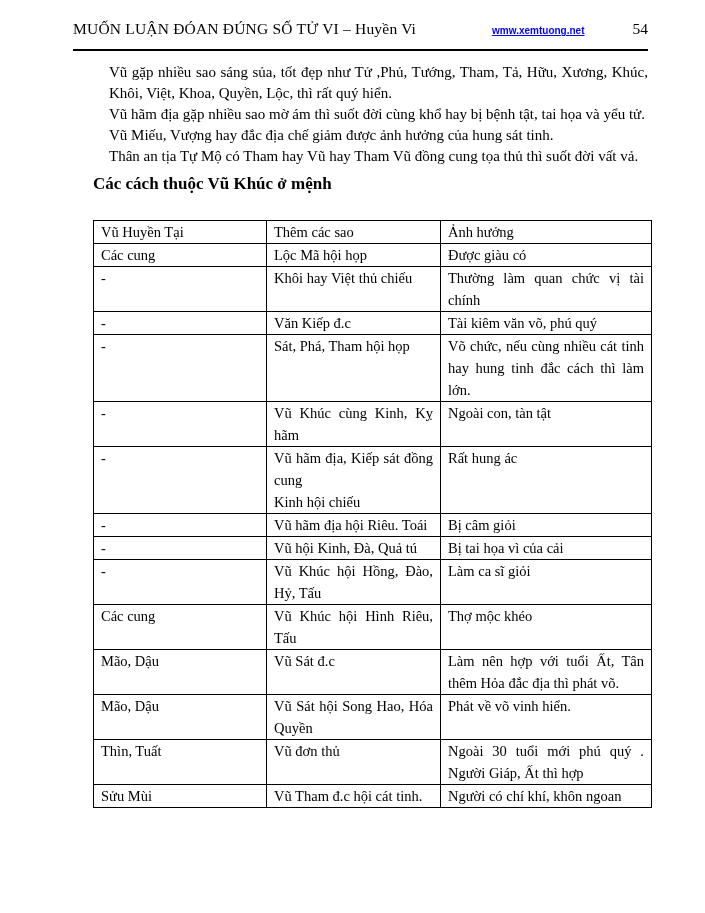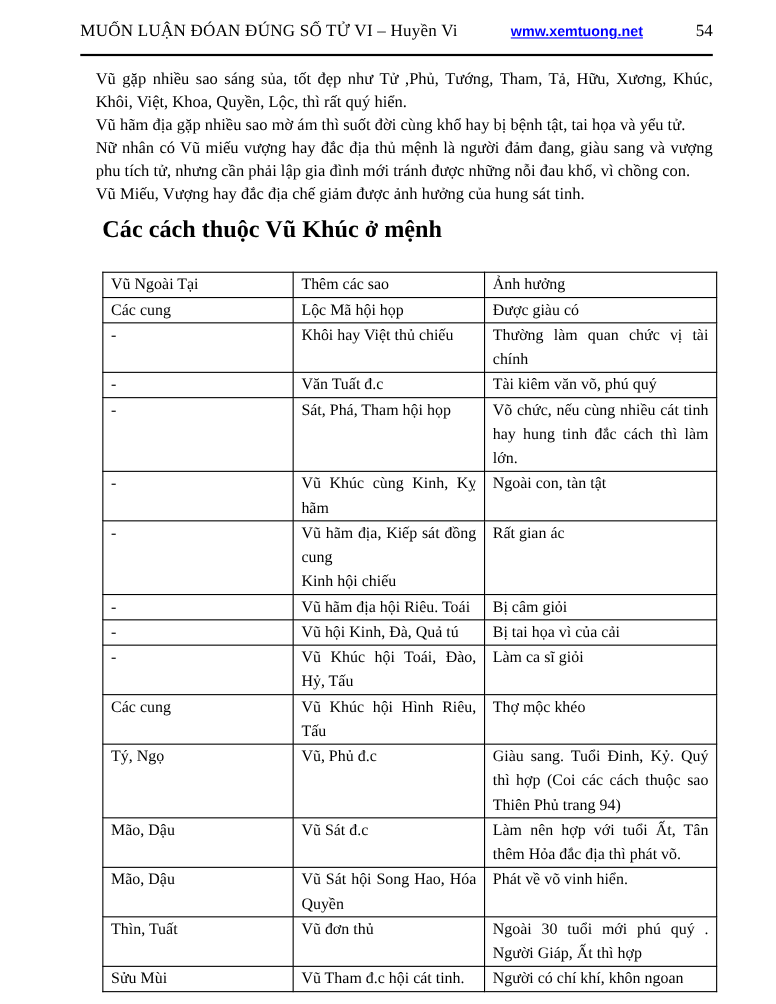--- a/index.html
+++ b/index.html
@@ -11,32 +11,32 @@
     position:relative; margin:0 auto; overflow:hidden;
   }
   .header-row {
     display:flex; align-items:baseline; font-size:15.5px;
     padding-top:4px;
   }
   .header-title { letter-spacing:0.2px; }
   .header-link {
     margin-left:auto;
     font-family:"Liberation Sans", sans-serif;
-    font-weight:bold; font-size:13px;
+    font-weight:bold; font-size:10px;
     color:#0000ff; text-decoration:underline; cursor:pointer;
   }
   .header-pagenum { margin-left:48px; font-size:15.5px; }
   .divider { border:none; border-top:2px solid #000; margin-top:11px; }
 
-  .content { margin-left:14px; margin-top:11px; }
+  .content { margin-left:36px; margin-top:11px; }
   .para {
     font-size:15px; line-height:21px; text-align:justify;
   }
   .section-heading {
-    font-size:22px; font-weight:bold;
+    font-size:17px; font-weight:bold;
     margin:7px 0 0 20px;
   }
 
   table.stars {
     border-collapse:collapse;
     margin:26px 0 0 20px;
     width:558px;
     table-layout:fixed;
   }
   table.stars col.c1 { width:173px; }
@@ -62,95 +62,90 @@
     <span class="header-title">MUỐN LUẬN ĐÓAN ĐÚNG SỐ TỬ VI – Huyền Vi</span>
     <span class="header-link">wmw.xemtuong.net</span>
     <span class="header-pagenum">54</span>
   </div>
 
   <hr class="divider">
 
   <div class="content">
       <p class="para">Vũ gặp nhiều sao sáng sủa, tốt đẹp như Tử ,Phủ, Tướng, Tham, Tả, Hữu, Xương, Khúc, Khôi, Việt, Khoa, Quyền, Lộc, thì rất quý hiển.</p>
       <p class="para">Vũ hãm địa gặp nhiều sao mờ ám thì suốt đời cùng khổ hay bị bệnh tật, tai họa và yểu tử.</p>
-      <p class="para">Nữ nhân có Vũ miếu vượng hay đắc địa thủ mệnh là người đảm đang, giàu sang và vượng phu tích tử, nhưng cần phải lập gia đình mới tránh được những nỗi đau khổ, vì chồng con.</p>
       <p class="para">Vũ Miếu, Vượng hay đắc địa chế giảm được ảnh hưởng của hung sát tinh.</p>
+      <p class="para">Thân an tịa Tự Mộ có Tham hay Vũ hay Tham Vũ đồng cung tọa thủ thì suốt đời vất vả.</p>
     </div>
 
   <h2 class="section-heading">Các cách thuộc Vũ Khúc ở mệnh</h2>
 
   <table class="stars">
     <colgroup>
         <col class="c1">
         <col class="c2">
         <col class="c3">
       </colgroup>
     <thead>
       <tr>
-        <th>Vũ Ngoài Tại</th>
+        <th>Vũ Huyền Tại</th>
         <th>Thêm các sao</th>
         <th>Ảnh hưởng</th>
       </tr>
     </thead>
     <tbody>
         <tr>
       <td>Các cung</td>
       <td>Lộc Mã hội họp</td>
       <td>Được giàu có</td>
     </tr>
         <tr>
       <td>-</td>
       <td>Khôi hay Việt thủ chiếu</td>
       <td>Thường làm quan chức vị tài chính</td>
     </tr>
         <tr>
       <td>-</td>
-      <td>Văn Tuất đ.c</td>
+      <td>Văn Kiếp đ.c</td>
       <td>Tài kiêm văn võ, phú quý</td>
     </tr>
         <tr>
       <td>-</td>
       <td>Sát, Phá, Tham hội họp</td>
       <td>Võ chức, nếu cùng nhiều cát tinh hay hung tinh đắc cách thì làm lớn.</td>
     </tr>
         <tr>
       <td>-</td>
       <td>Vũ Khúc cùng Kinh, Kỵ hãm</td>
       <td>Ngoài con, tàn tật</td>
     </tr>
         <tr>
       <td>-</td>
       <td>Vũ hãm địa, Kiếp sát đồng cung
 Kinh hội chiếu</td>
-      <td>Rất gian ác</td>
+      <td>Rất hung ác</td>
     </tr>
         <tr>
       <td>-</td>
       <td>Vũ hãm địa hội Riêu. Toái</td>
       <td>Bị câm giỏi</td>
     </tr>
         <tr>
       <td>-</td>
       <td>Vũ hội Kinh, Đà, Quả tú</td>
       <td>Bị tai họa vì của cải</td>
     </tr>
         <tr>
       <td>-</td>
-      <td>Vũ Khúc hội Toái, Đào, Hỷ, Tấu</td>
+      <td>Vũ Khúc hội Hồng, Đào, Hỷ, Tấu</td>
       <td>Làm ca sĩ giỏi</td>
     </tr>
         <tr>
       <td>Các cung</td>
       <td>Vũ Khúc hội Hình Riêu, Tấu</td>
       <td>Thợ mộc khéo</td>
-    </tr>
-        <tr>
-      <td>Tý, Ngọ</td>
-      <td>Vũ, Phủ đ.c</td>
-      <td>Giàu sang. Tuổi Đinh, Kỷ. Quý thì hợp (Coi các cách thuộc sao Thiên Phủ trang 94)</td>
     </tr>
         <tr>
       <td>Mão, Dậu</td>
       <td>Vũ Sát đ.c</td>
       <td>Làm nên hợp với tuổi Ất, Tân thêm Hỏa đắc địa thì phát võ.</td>
     </tr>
         <tr>
       <td>Mão, Dậu</td>
       <td>Vũ Sát hội Song Hao, Hóa Quyền</td>
       <td>Phát về võ vinh hiển.</td>

